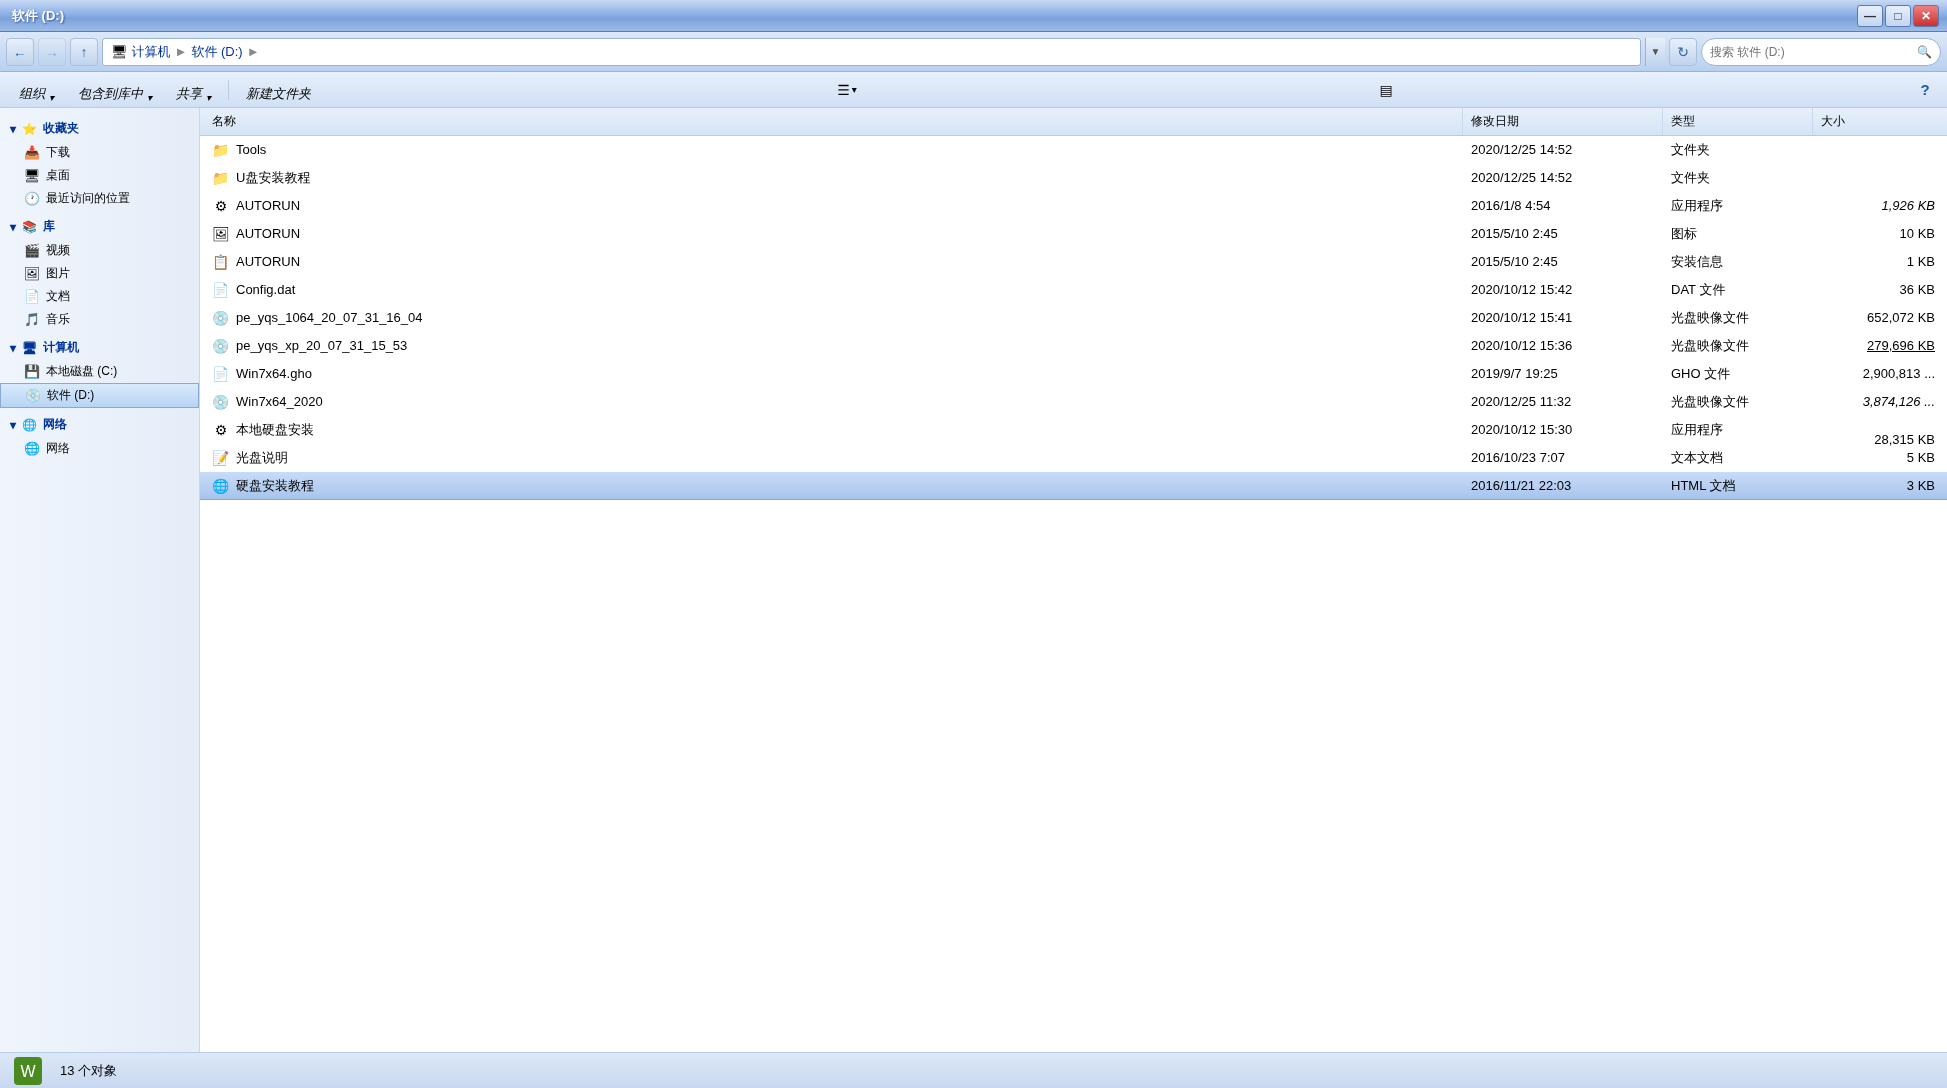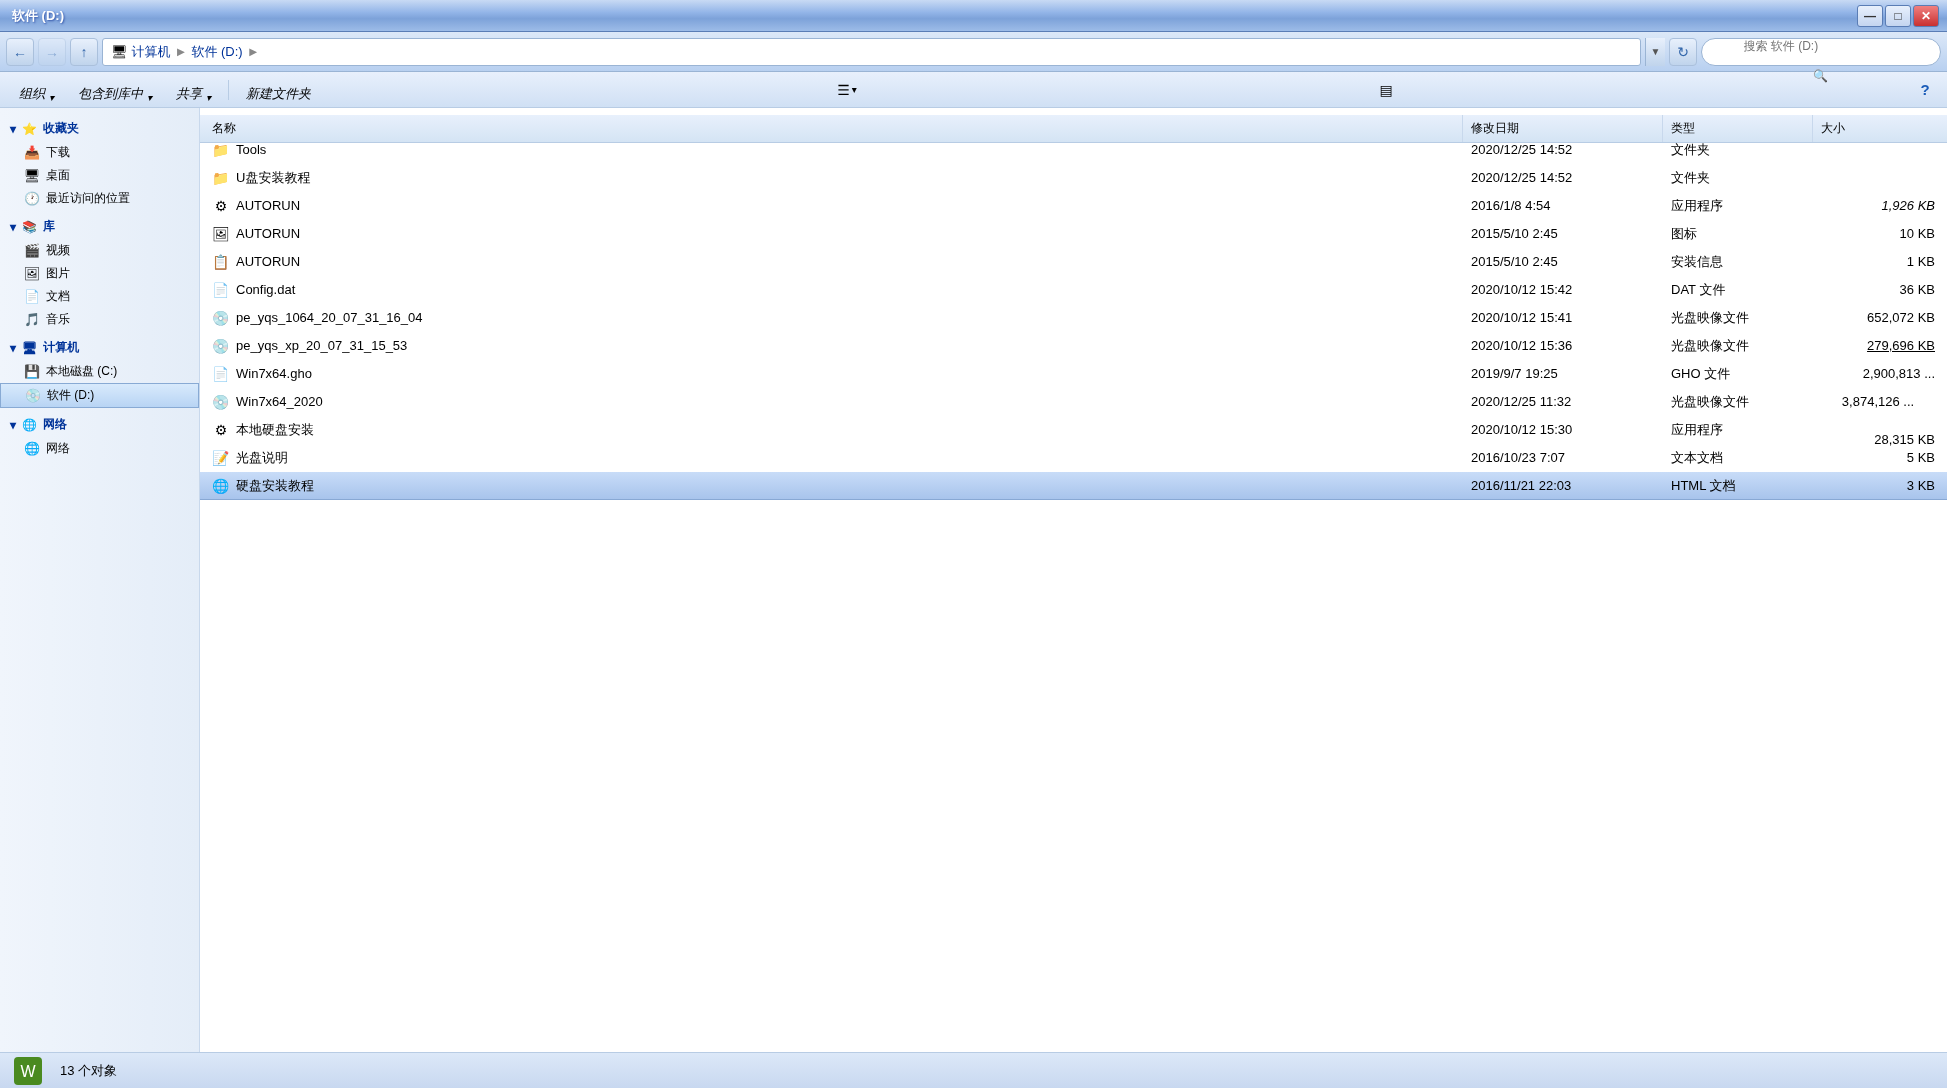--- a/index.html
+++ b/index.html
@@ -123,25 +123,24 @@
       color: #3366aa;
     }
     .search-bar {
       width: 240px;
       height: 28px;
       border: 1px solid #9ab4d4;
       border-radius: 14px;
       background: #fff;
       display: flex;
       align-items: center;
-      padding: 0 8px;
-      gap: 16px;
+      padding: 12px 8px;
+      gap: 4px;
       font-size: 12px;
       color: #888;
-      flex-direction: column;
     }
     .search-bar input {
       border: none;
       outline: none;
       flex: 1;
       font-size: 12px;
       color: #333;
       background: transparent;
     }
 
@@ -250,21 +249,21 @@
       display: grid;
       grid-template-columns: 1fr 200px 150px 130px;
       background: linear-gradient(to bottom, #e8f0fc, #d4e4f4);
       border-bottom: 1px solid #b8cce4;
       height: 28px;
       align-items: center;
       padding: 0 4px;
       font-size: 12px;
       color: #000;
       position: sticky;
-      top: 7px;
+      top: 0;
       z-index: 1;
     }
     .col-header {
       padding: 0 8px;
       cursor: pointer;
       height: 100%;
       display: flex;
       align-items: center;
       border-right: 1px solid #c8d8ec;
       font-weight: normal;
@@ -559,21 +558,21 @@
           <div class="file-cell">GHO 文件</div>
           <div class="file-cell" style="text-align: right;">2,900,813 ...</div>
         </div>
         <div class="file-row">
           <div class="file-name-cell">
             <span class="file-icon">💿</span>
             <span>Win7x64_2020</span>
           </div>
           <div class="file-cell">2020/12/25 11:32</div>
           <div class="file-cell">光盘映像文件</div>
-          <div class="file-cell" style="text-align: center;">3,874,126 ...</div>
+          <div class="file-cell" style="text-align: right; font-style: italic;">3,874,126 ...</div>
         </div>
         <div class="file-row">
           <div class="file-name-cell">
             <span class="file-icon">⚙</span>
             <span>本地硬盘安装</span>
           </div>
           <div class="file-cell">2020/10/12 15:30</div>
           <div class="file-cell">应用程序</div>
           <div class="file-cell" style="text-align: right; margin-top: 20px;">28,315 KB</div>
         </div>

